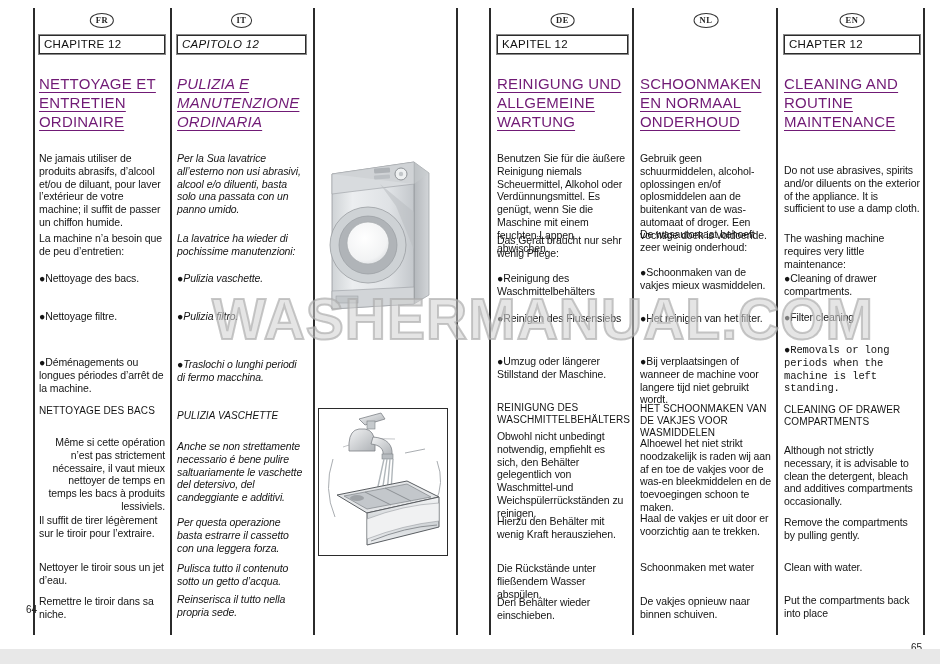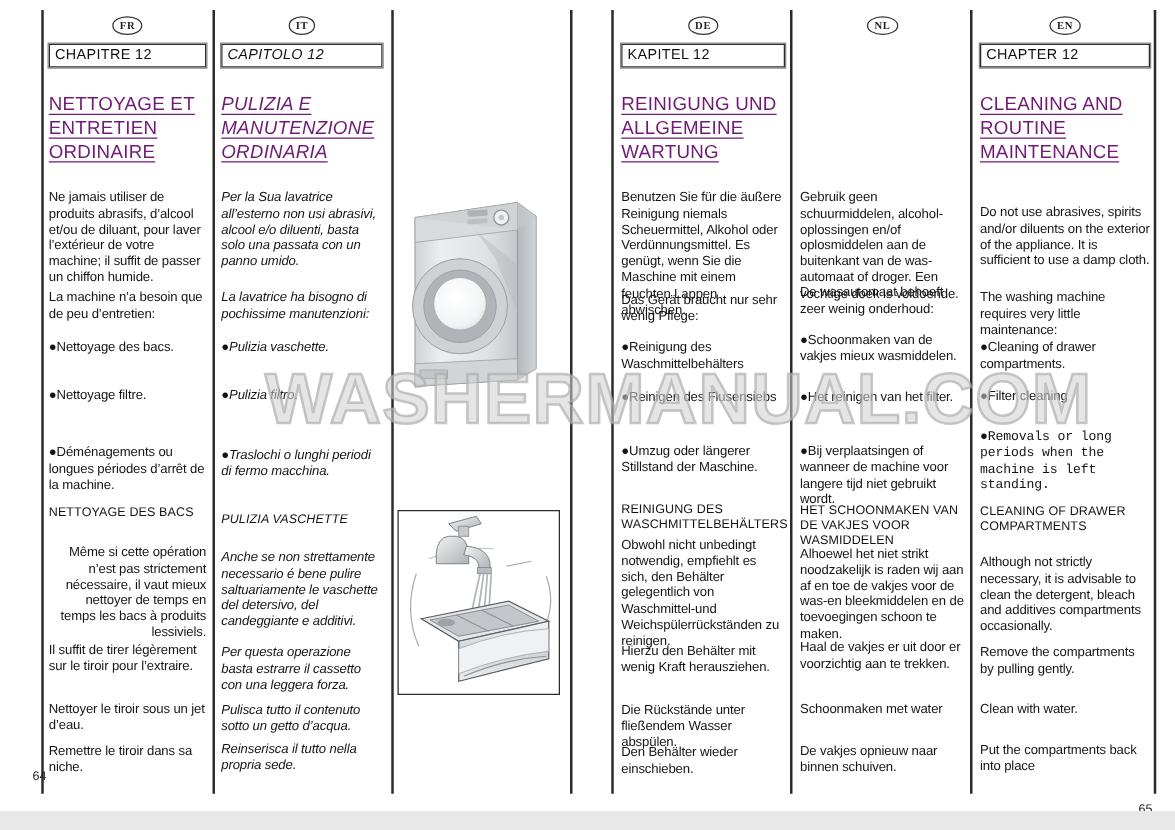--- a/index.html
+++ b/index.html
@@ -31,21 +31,21 @@
   .blk.subhead{font-size:10px;letter-spacing:0.1px;}
   .watermark{
     position:absolute;left:212px;top:286px;width:530px;height:66px;
     font-size:57px;font-weight:bold;letter-spacing:1px;line-height:66px;text-align:center;
     color:rgba(255,255,255,0.25);
     -webkit-text-stroke:2px rgba(170,170,170,0.65);
     text-shadow:0 0 1px rgba(170,170,170,0.4);
     pointer-events:none;z-index:5;font-style:normal;white-space:nowrap;
   }
   .pageno{position:absolute;font-size:10px;color:#222;}
-  .pageno.left{left:26px;top:604px;margin-top:12px;}
+  .pageno.left{left:26px;top:604px;}
   .pageno.right{right:18px;top:642px;}
   .fig{position:absolute;}
   .fig-box{border:1.6px solid #2b2b2b;background:#fff;}
   svg{display:block;}
 </style>
 </head>
 <body>
 
 <div class="sheet">
 
@@ -79,21 +79,21 @@
   </div>
 
   <div class="col col-italic" style="left:177px;width:129px;">
     <div class="badge"><span>IT</span></div>
     <div class="chapter-box">CAPITOLO 12</div>
     <div class="heading">PULIZIA E
 MANUTENZIONE
 ORDINARIA</div>
     <div>
         <p class="blk body" style="top: 152px;">Per la Sua lavatrice all’esterno non usi abrasivi, alcool e/o diluenti, basta solo una passata con un panno umido.</p>
-        <p class="blk body" style="top: 232px;">La lavatrice ha bisogno di pochissime manutenzioni:</p>
+        <p class="blk body" style="top: 232px;">La lavatrice ha wieder di pochissime manutenzioni:</p>
         <p class="blk bullet" style="top: 272px;">●Pulizia vaschette.</p>
         <p class="blk bullet" style="top: 310px;">●Pulizia filtro.</p>
         <p class="blk bullet" style="top: 358px;">●Traslochi o lunghi periodi di fermo macchina.</p>
         <p class="blk subhead" style="top: 410px;">PULIZIA VASCHETTE</p>
         <p class="blk body" style="top: 440px;">Anche se non strettamente necessario é bene pulire saltuariamente le vaschette del detersivo, del candeggiante e additivi.</p>
         <p class="blk body" style="top: 516px;">Per questa operazione basta estrarre il cassetto con una leggera forza.</p>
         <p class="blk body" style="top: 562px;">Pulisca tutto il contenuto sotto un getto d’acqua.</p>
         <p class="blk body" style="top: 593px;">Reinserisca il tutto nella propria sede.</p>
       </div>
   </div>
@@ -195,20 +195,23 @@
         <p class="blk subhead" style="top: 402px;">REINIGUNG DES WASCHMITTELBEHÄLTERS</p>
         <p class="blk body" style="top: 430px;">Obwohl nicht unbedingt notwendig, empfiehlt es sich, den Behälter gelegentlich von Waschmittel-und Weichspülerrückständen zu reinigen.</p>
         <p class="blk body" style="top: 515px;">Hierzu den Behälter mit wenig Kraft herausziehen.</p>
         <p class="blk body" style="top: 562px;">Die Rückstände unter fließendem Wasser abspülen.</p>
         <p class="blk body" style="top: 596px;">Den Behälter wieder einschieben.</p>
       </div>
   </div>
 
   <div class="col" style="left:640px;width:132px;">
     <div class="badge"><span>NL</span></div>
+    <div class="heading">SCHOONMAKEN
+EN NORMAAL
+ONDERHOUD</div>
     <div>
         <p class="blk body" style="top: 152px;">Gebruik geen schuurmiddelen, alcohol-oplossingen en/of oplosmiddelen aan de buitenkant van de was-automaat of droger. Een vochtige doek is voldoende.</p>
         <p class="blk body" style="top: 228px;">De wasautomaat behoeft zeer weinig onderhoud:</p>
         <p class="blk bullet" style="top: 266px;">●Schoonmaken van de vakjes mieux wasmiddelen.</p>
         <p class="blk bullet" style="top: 312px;">●Het reinigen van het filter.</p>
         <p class="blk bullet" style="top: 355px;">●Bij verplaatsingen of wanneer de machine voor langere tijd niet gebruikt wordt.</p>
         <p class="blk subhead" style="top: 403px;">HET SCHOONMAKEN VAN DE VAKJES VOOR WASMIDDELEN</p>
         <p class="blk body" style="top: 437px;">Alhoewel het niet strikt noodzakelijk is raden wij aan af en toe de vakjes voor de was-en bleekmiddelen en de toevoegingen schoon te maken.</p>
         <p class="blk body" style="top: 512px;">Haal de vakjes er uit door er voorzichtig aan te trekken.</p>
         <p class="blk body" style="top: 561px;">Schoonmaken met water</p>

